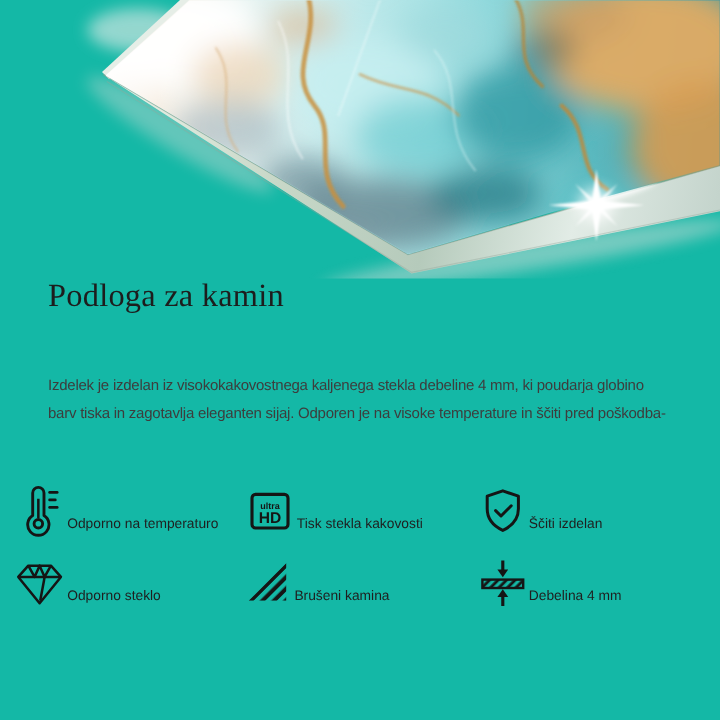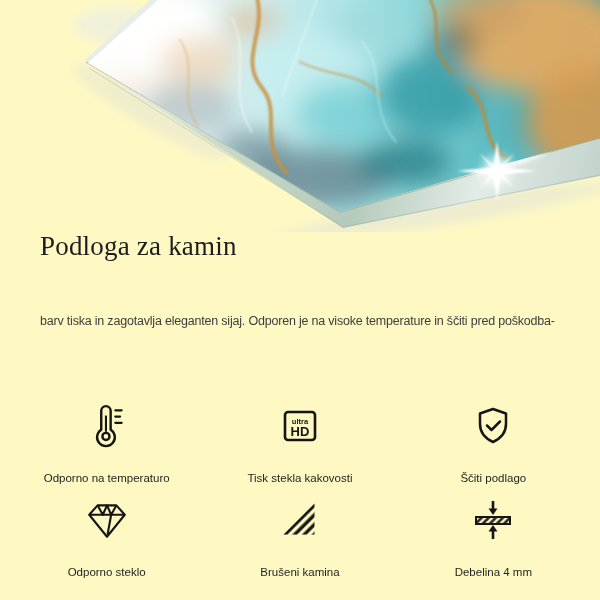--- a/index.html
+++ b/index.html
@@ -1,26 +1,26 @@
 <!DOCTYPE html>
 <html><head>
 <meta charset="utf-8">
 <style>
   html,body{margin:0;padding:0;background:#ffffff;}
-  .canvas{position:relative;width:600px;height:600px;background:#fef9c3;overflow:hidden;
+  .canvas{position:relative;width:600px;height:600px;background:#14b8a6;overflow:hidden;
           font-family:"Liberation Sans",sans-serif;}
   .hero{position:absolute;top:0;left:0;width:600px;height:232px;}
   .page-title{position:absolute;top:228px;left:40px;margin:0;
     font-family:"Liberation Serif","DejaVu Serif",serif;font-weight:400;
     font-size:27px;line-height:37px;color:#1d1d1d;letter-spacing:.2px;}
   .desc{position:absolute;top:310px;left:40px;color:#3d3d3d;
     font-size:12.5px;line-height:23px;letter-spacing:-.2px;white-space:nowrap;}
   .features{position:absolute;top:402px;left:10px;width:580px;
     display:grid;grid-template-columns:1fr 1fr 1fr;row-gap:12px;}
-  .feature{display:flex;flex-direction:column;align-items:center;}
+  .feature{display:flex;flex-direction:row;align-items:center;}
   .icon-box{height:48px;display:flex;align-items:center;justify-content:center;}
   .feature-label{margin-top:22px;font-size:11.5px;color:#1f1f1f;letter-spacing:0;}
   .icon-box svg{display:block;}
   .hd-text{font-family:"Liberation Sans",sans-serif;font-weight:bold;fill:#151515;}
 </style>
 </head>
 <body>
 
 <div class="canvas">
 
@@ -120,20 +120,21 @@
         <circle cx="497" cy="171" r="3.5" fill="#ffffff"></circle>
       </g>
     </svg>
   </div>
 
   <h1 class="page-title">
     <span>Podloga za kamin</span><br>
   </h1>
 
   <div class="desc">
+    <div>Izdelek je izdelan iz visokokakovostnega kaljenega stekla debeline 4 mm, ki poudarja globino</div>
     <div>barv tiska in zagotavlja eleganten sijaj. Odporen je na visoke temperature in ščiti pred poškodba-</div>
   </div>
 
   <div class="features">
 
     <div class="feature">
       <div class="icon-box">
         <svg width="46" height="46" viewBox="0 0 44 44" fill="none" stroke="#151515" stroke-width="2.3">
           <path d="M16.5,7.5 a4.5,4.5 0 0 1 9,0 V25.5 a8.5,8.5 0 1 1 -9,0 Z" stroke-linejoin="round"></path>
           <circle cx="21" cy="32" r="3.4"></circle>
@@ -159,21 +160,21 @@
       <span class="feature-label">Tisk stekla kakovosti</span>
     </div>
 
     <div class="feature">
       <div class="icon-box">
         <svg width="44" height="44" viewBox="0 0 44 44" fill="none" stroke="#151515" stroke-width="2.5">
           <path d="M22,5 L35,9.5 V20 C35,28.5 29.5,34.5 22,38 C14.5,34.5 9,28.5 9,20 V9.5 Z" stroke-linejoin="round"></path>
           <path d="M16,21.5 L20.5,26 L29,17.5" stroke-linecap="round" stroke-linejoin="round"></path>
         </svg>
       </div>
-      <span class="feature-label">Ščiti podlago</span>
+      <span class="feature-label">Ščiti izdelan</span>
     </div>
 
     <div class="feature">
       <div class="icon-box">
         <svg width="46" height="46" viewBox="0 0 44 44" fill="none" stroke="#151515" stroke-width="2">
           <path d="M13,8 H31 L39,17 L22,38 L5,17 Z" stroke-linejoin="round"></path>
           <path d="M5,17 H39"></path>
           <path d="M13,8 L18,17 L22,8 L26,17 L31,8" stroke-linejoin="round"></path>
           <path d="M26,17 L22.5,36"></path>
         </svg>

